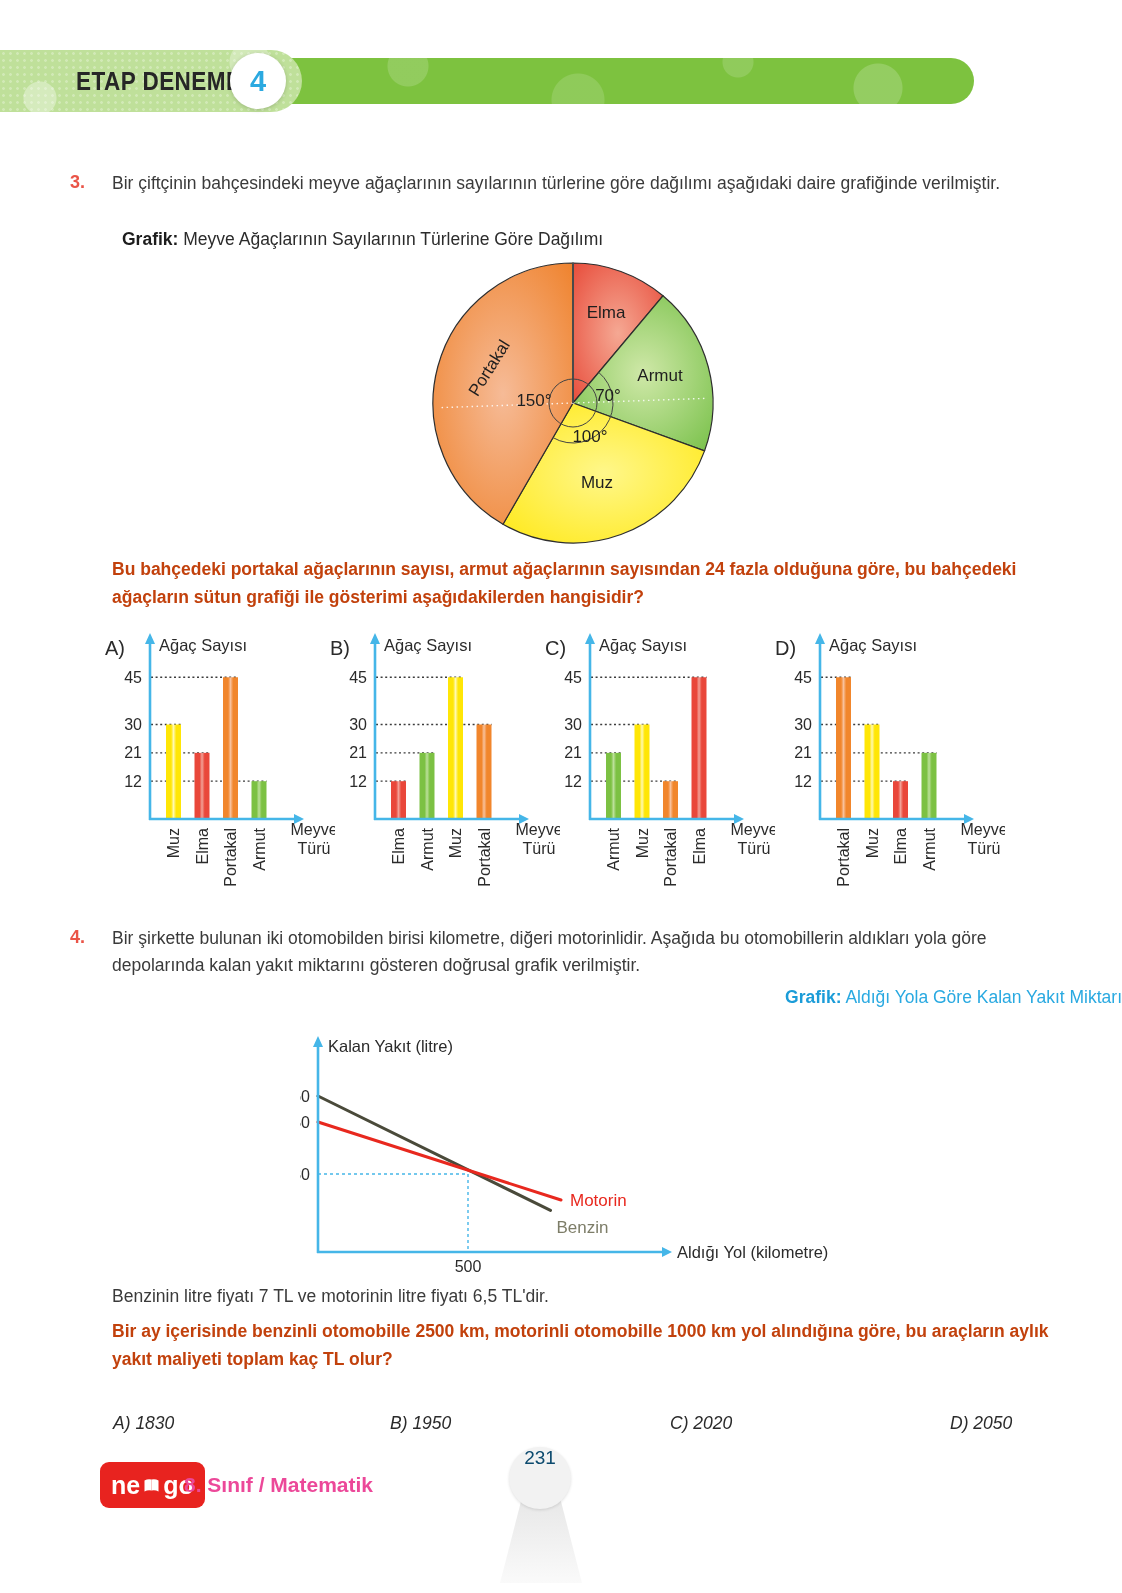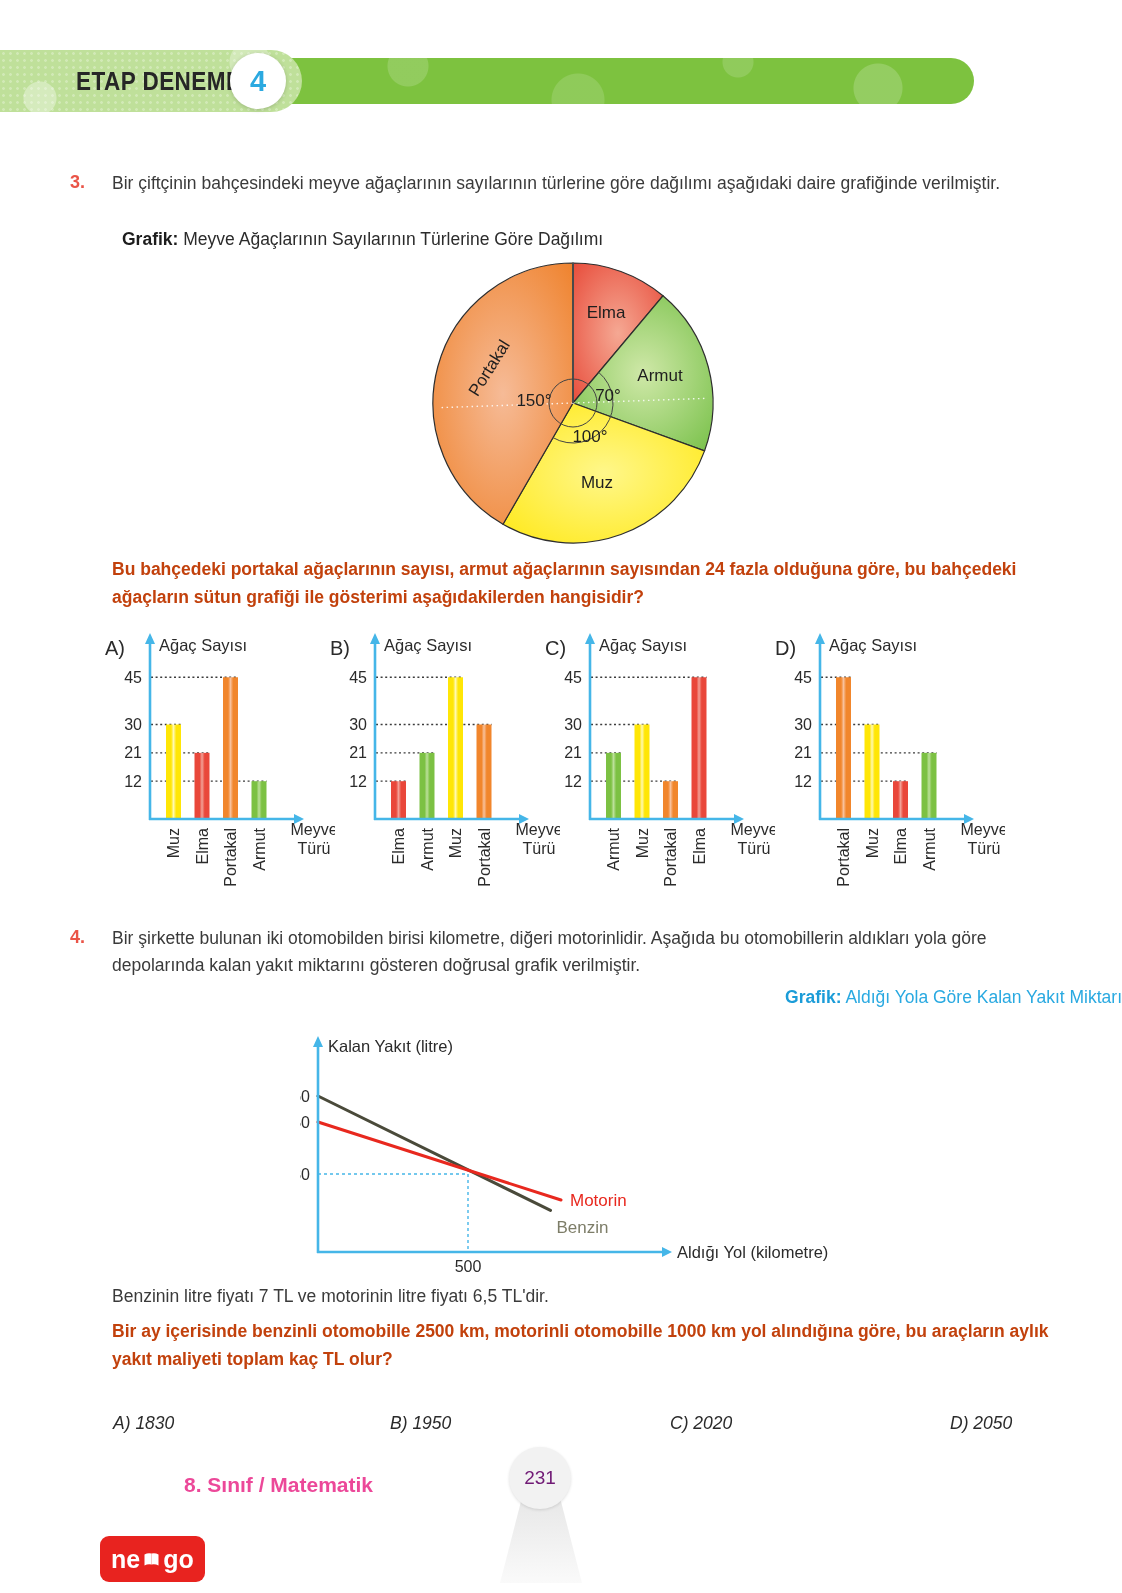--- a/index.html
+++ b/index.html
@@ -37,29 +37,29 @@
   .caption-blue{position:absolute;left:0;width:1122px;text-align:right;font-size:17.5px;color:#29a9e1;}
   .caption-blue b{color:#1b9cd8;}
 
   .pie-wrap{position:absolute;left:420px;top:255px;width:320px;height:300px;}
   .bar-chart{position:absolute;top:622px;width:232px;height:268px;}
   .line-wrap{position:absolute;left:300px;top:1022px;width:560px;height:255px;}
 
   .opt{position:absolute;top:1413px;font-size:17.5px;color:#2b2b2b;font-style:italic;}
 
   
-  .logo{position:absolute;left:100px;top:1536px;height:46px;padding:0 11px;border-radius:9px;
+  .logo{position:absolute;left:100px;top:1462px;height:46px;padding:0 11px;border-radius:9px;
     background:#e8231f;display:flex;align-items:center;gap:2px;color:#fff;font-weight:bold;font-size:25px;}
   .logo-book{margin:0 1px;}
   .book-title{position:absolute;left:184px;top:1473px;font-size:21px;font-weight:bold;color:#ec4899;}
   .balloon-tail{position:absolute;left:500px;top:1497px;width:82px;height:86px;z-index:1;
     background:linear-gradient(#e7e7e7,#fafafa);clip-path:polygon(27% 0%,73% 0%,100% 100%,0% 100%);}
   .balloon{position:absolute;left:509px;top:1447px;width:62px;height:62px;border-radius:50%;background:#f2f2f2;
-    box-shadow:0 1px 3px rgba(0,0,0,.12);display:flex;align-items:center;justify-content:center;z-index:2;
-    font-size:19px;color:#701a75;}
+    box-shadow:0 1px 3px rgba(0,0,0,.12);display:flex;justify-content:center;z-index:2;
+    font-size:19px;color:#0c4a6e;}
 </style>
 </head>
 <body>
 
 <div class="page">
 
   <div class="header-band">
     <div class="band-dark"></div>
     <div class="band-light"></div>
     <div class="band-title">ETAP DENEME</div>

